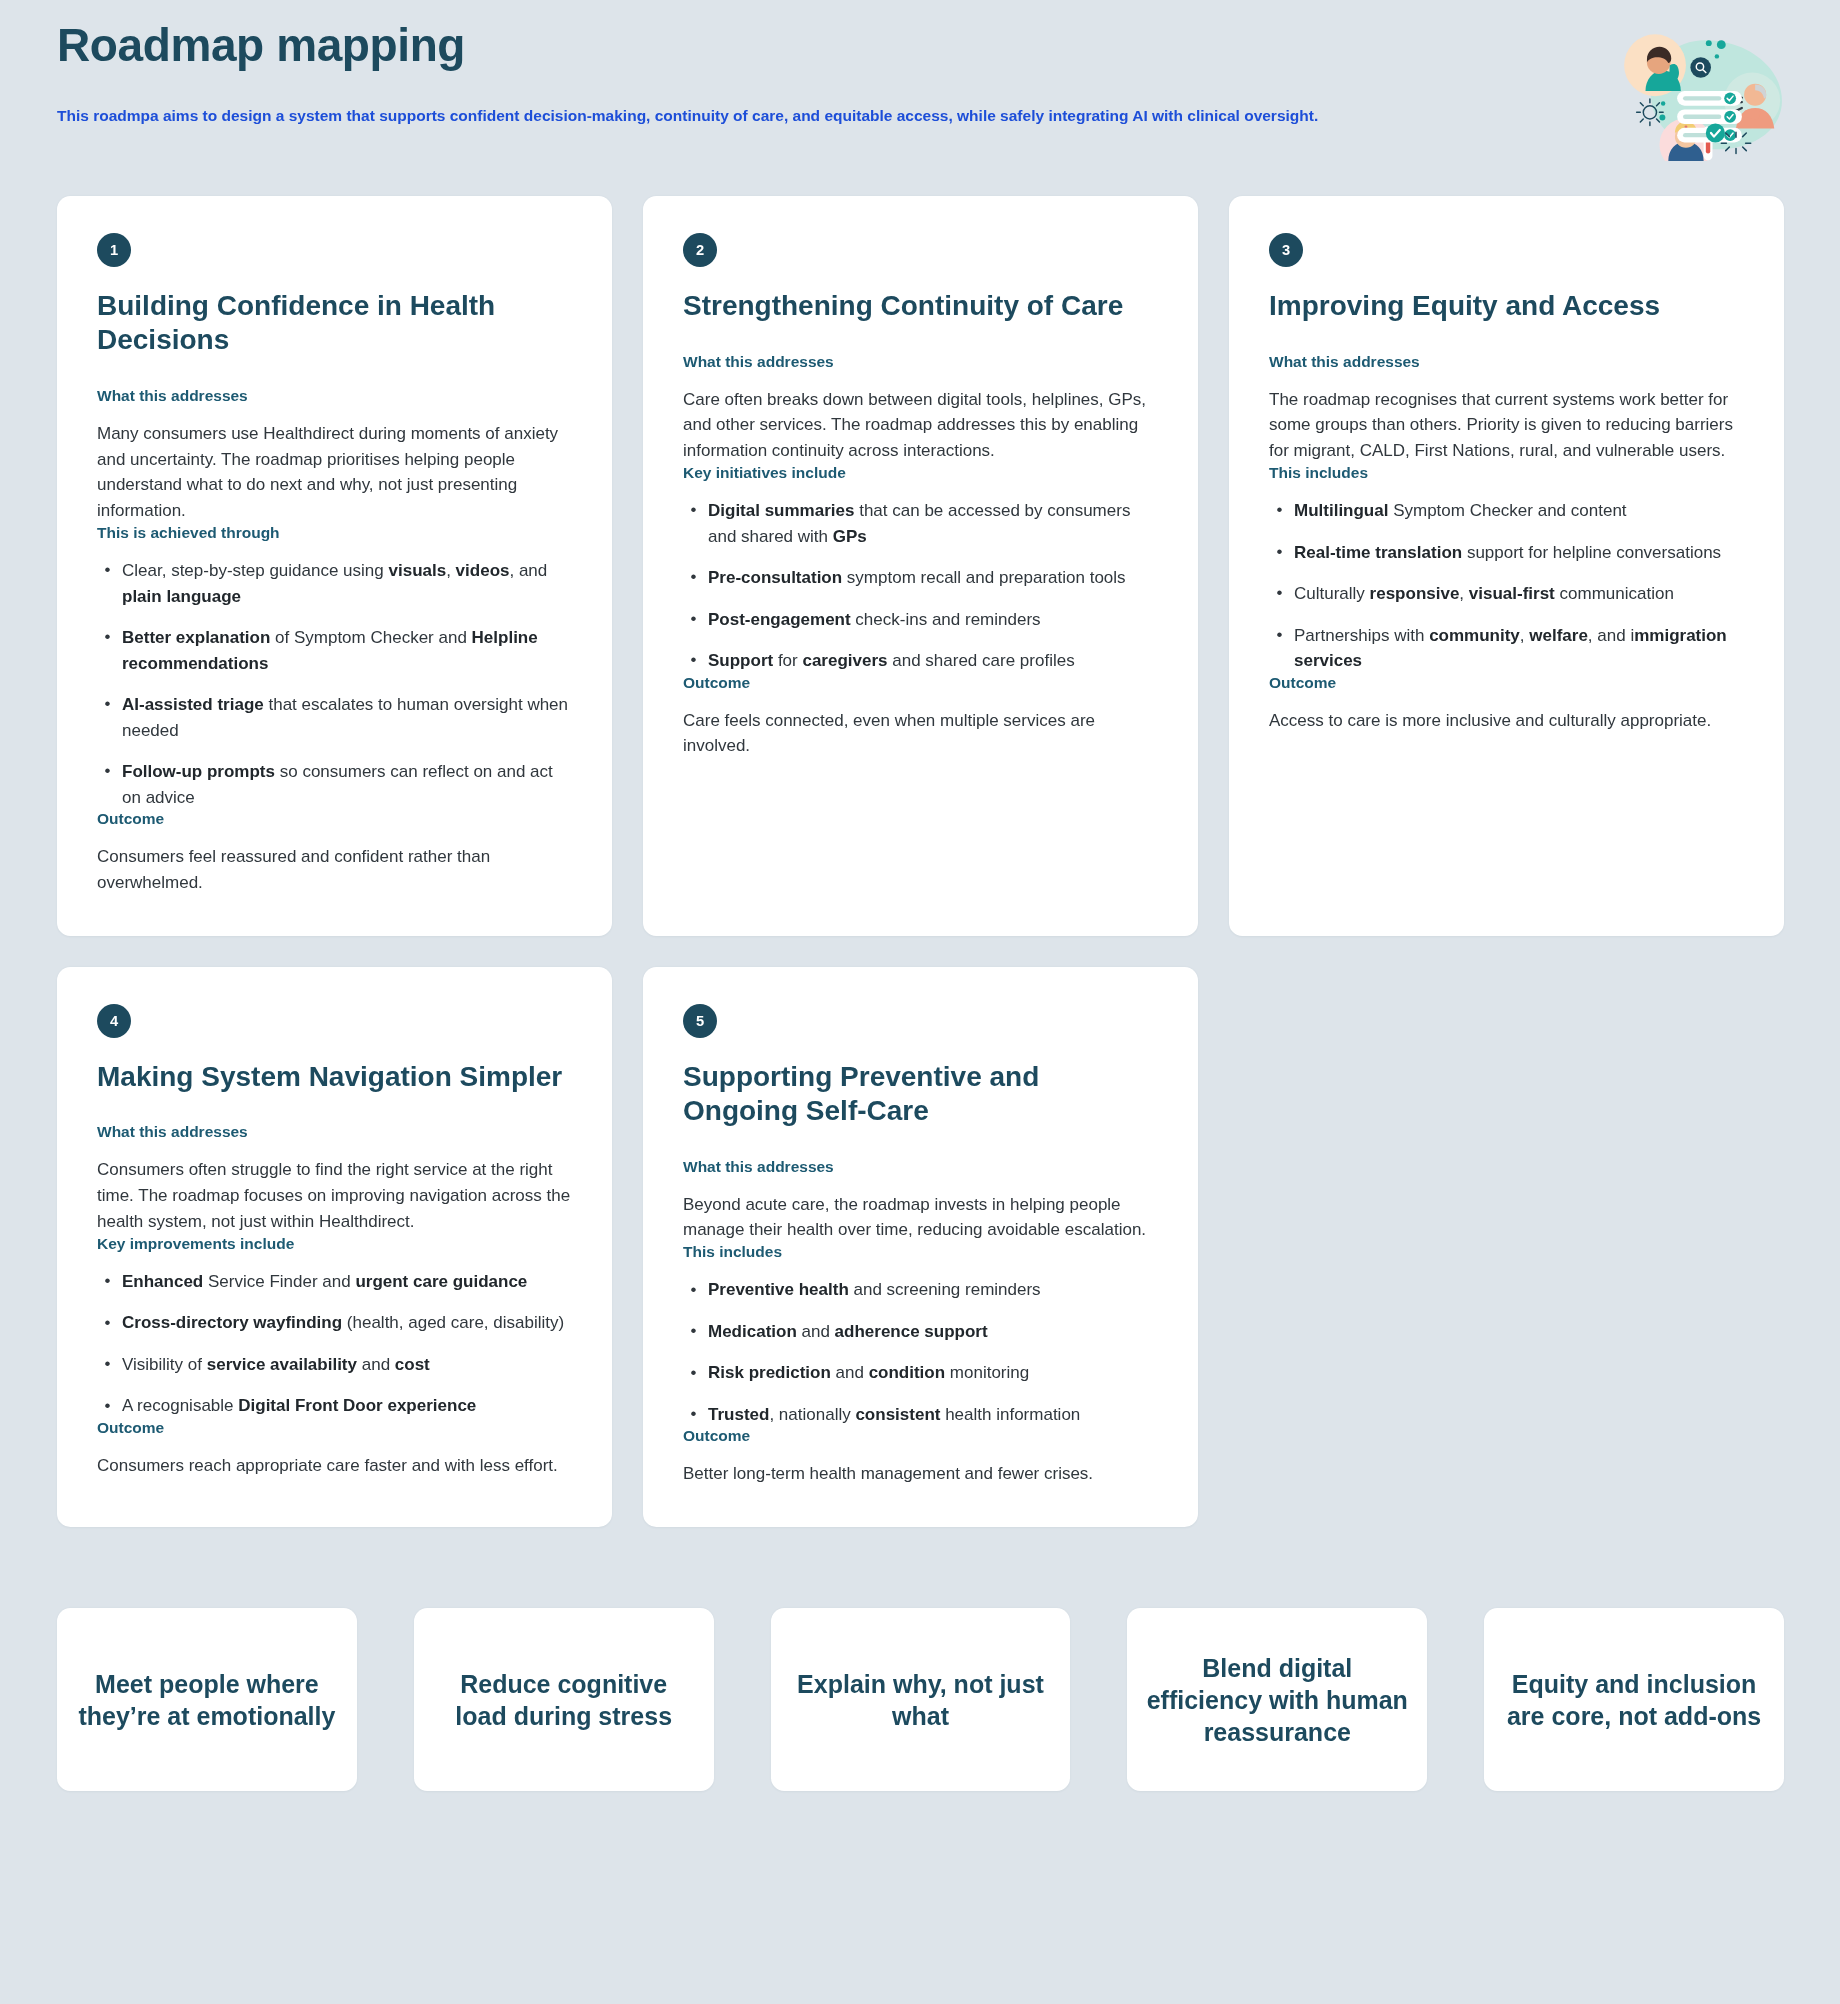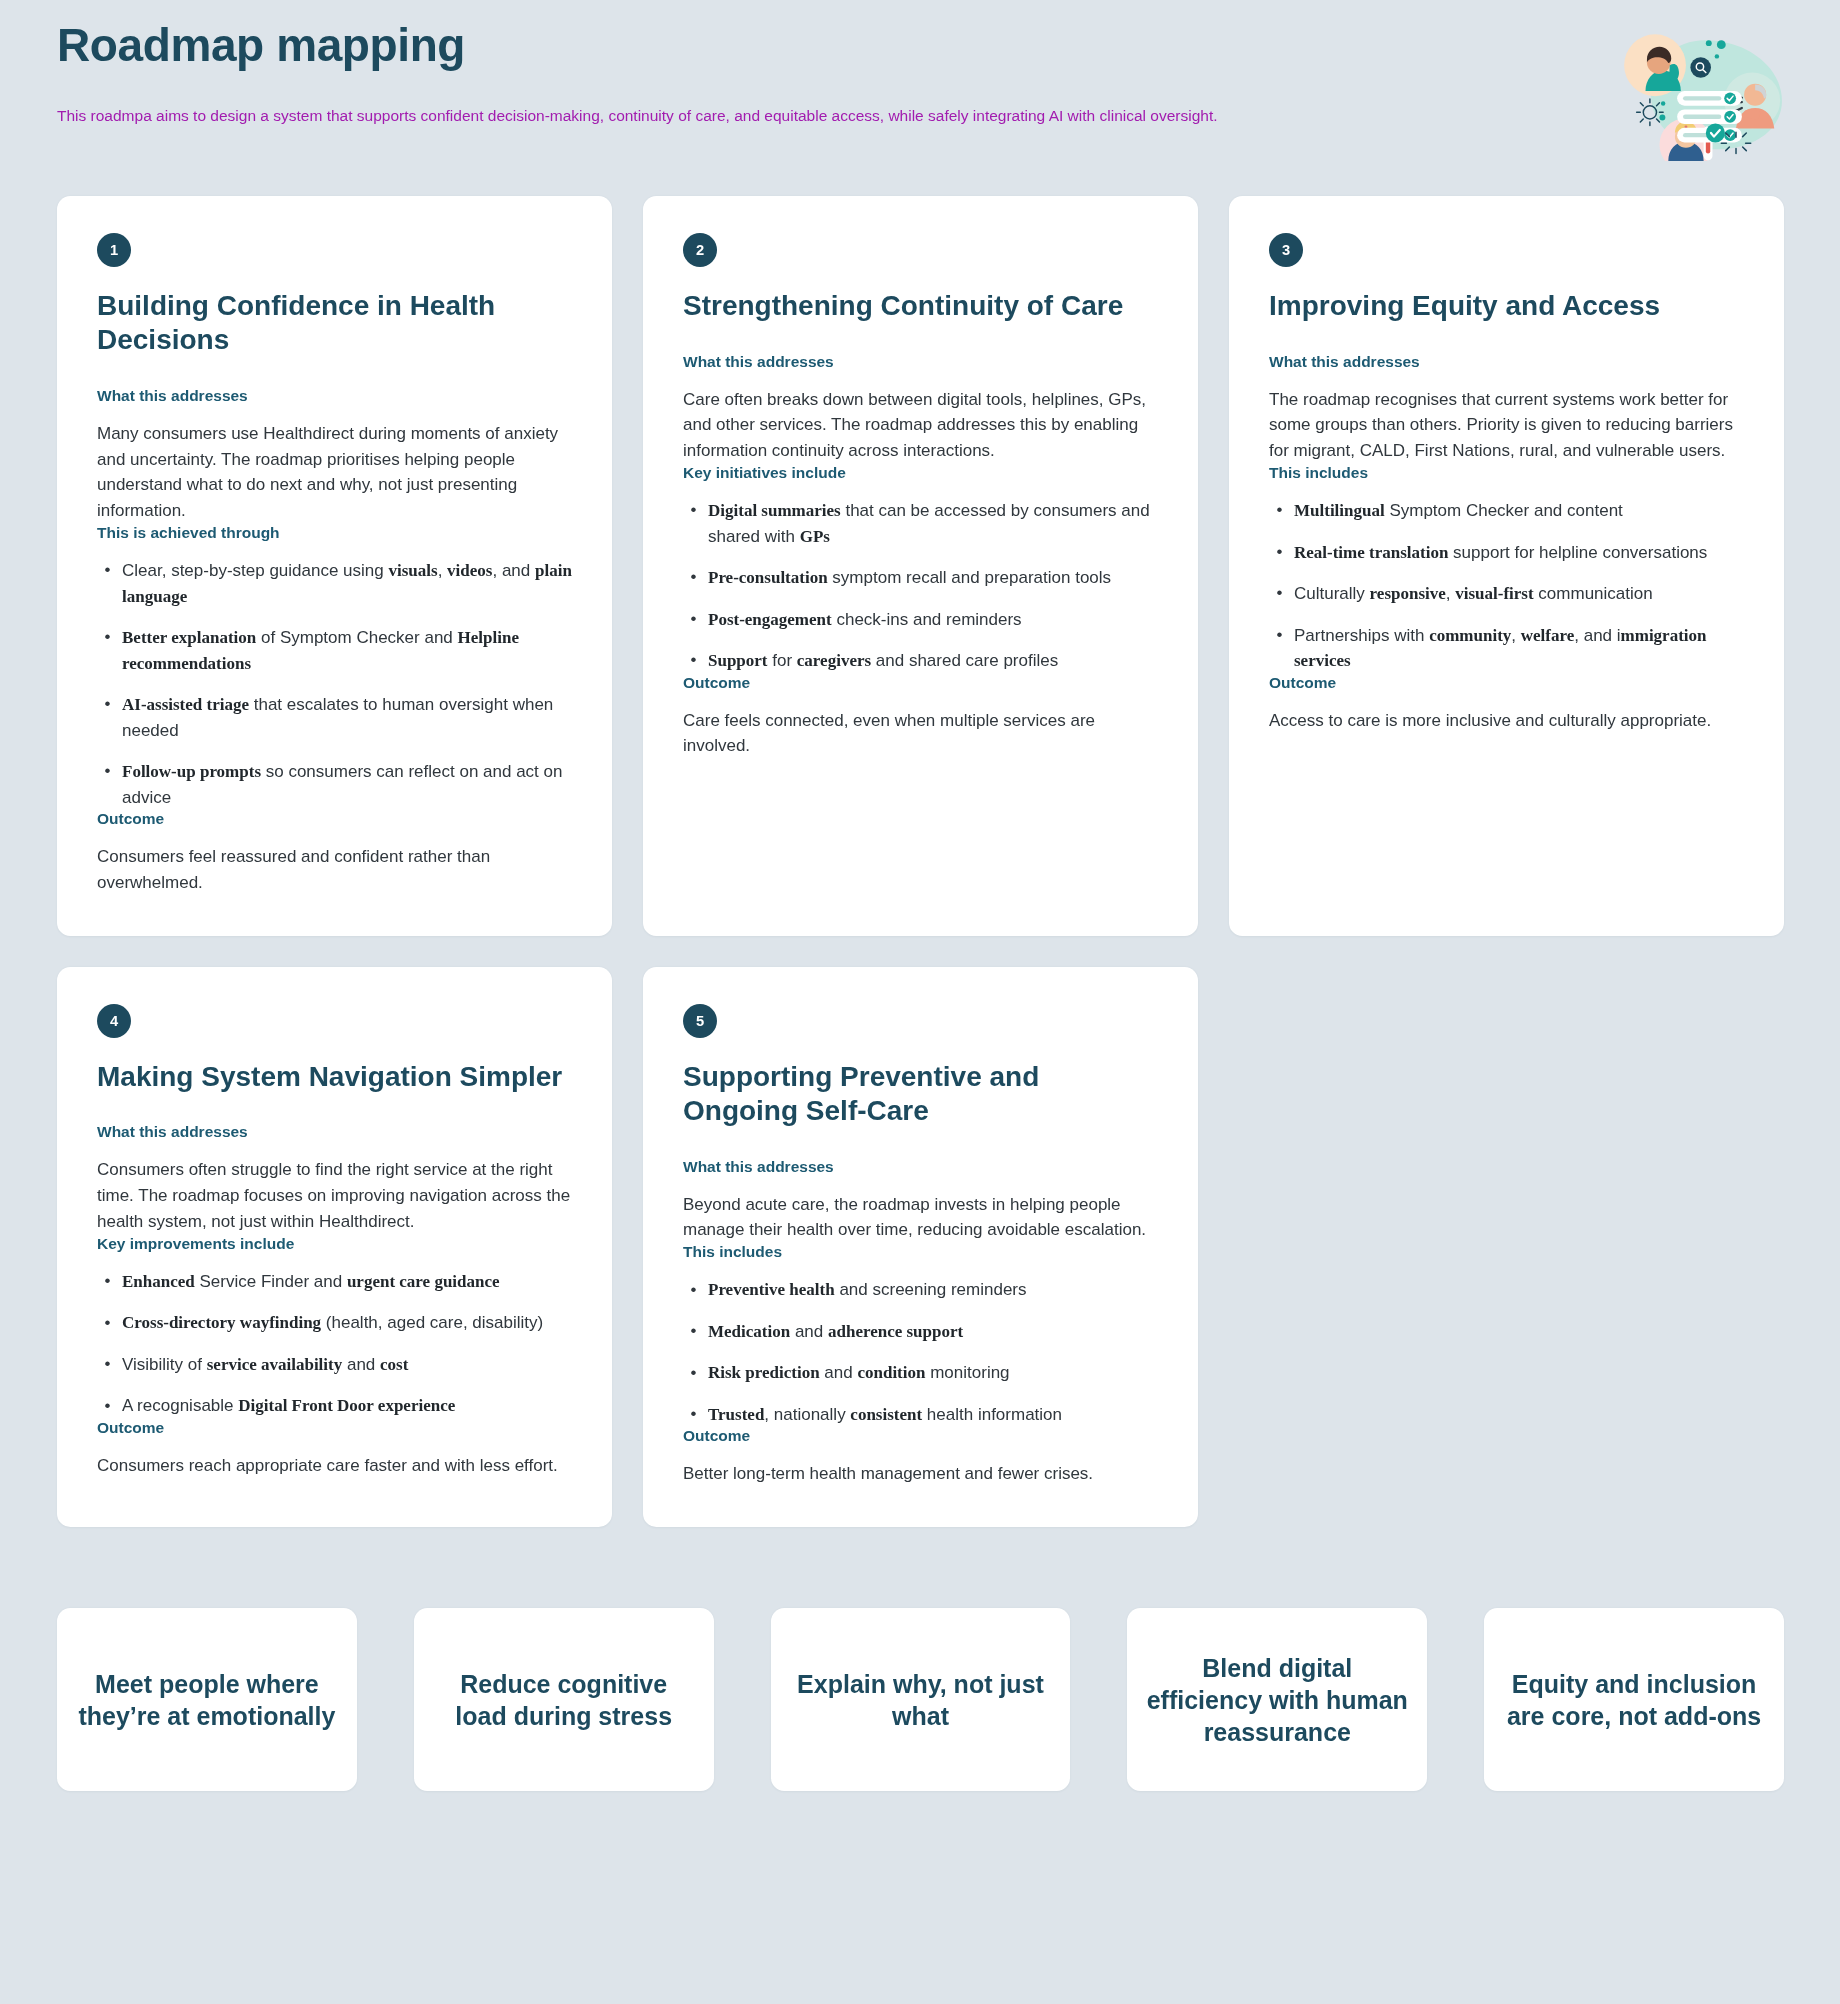--- a/index.html
+++ b/index.html
@@ -23,22 +23,22 @@
   .page-title {
     font-size: 46px;
     font-weight: 700;
     color: #1d4a5e;
     letter-spacing: -0.4px;
     line-height: 1.1;
   }
   .page-subtitle {
     margin-top: 34px;
     font-size: 15.5px;
-    font-weight: 400;
-    color: #a21caf;
+    font-weight: 700;
+    color: #1d4ed8;
     line-height: 1.4;
     max-width: 1487px;
   }
   .header-illustration {
     position: absolute;
     top: 20.6px;
     right: 52px;
     width: 184px;
     height: 140px;
   }
@@ -109,21 +109,21 @@
   }
   .bullet-list li:last-child { margin-bottom: 0; }
   .bullet-list li::before {
     content: "\2022";
     position: absolute;
     left: 7.4px;
     top: -0.7px;
     color: #30373d;
     font-size: 17px;
   }
-  .bullet-list b { font-weight: 700; color: #21272c; font-family: Liberation Serif, serif; }
+  .bullet-list b { font-weight: 700; color: #21272c; }
 
   
   .principles-section {
     padding: 81px 57px 0 57px;
   }
   .principles-title {
     font-size: 40px;
     font-weight: 700;
     color: #1d4a5e;
     margin-bottom: 43px;

